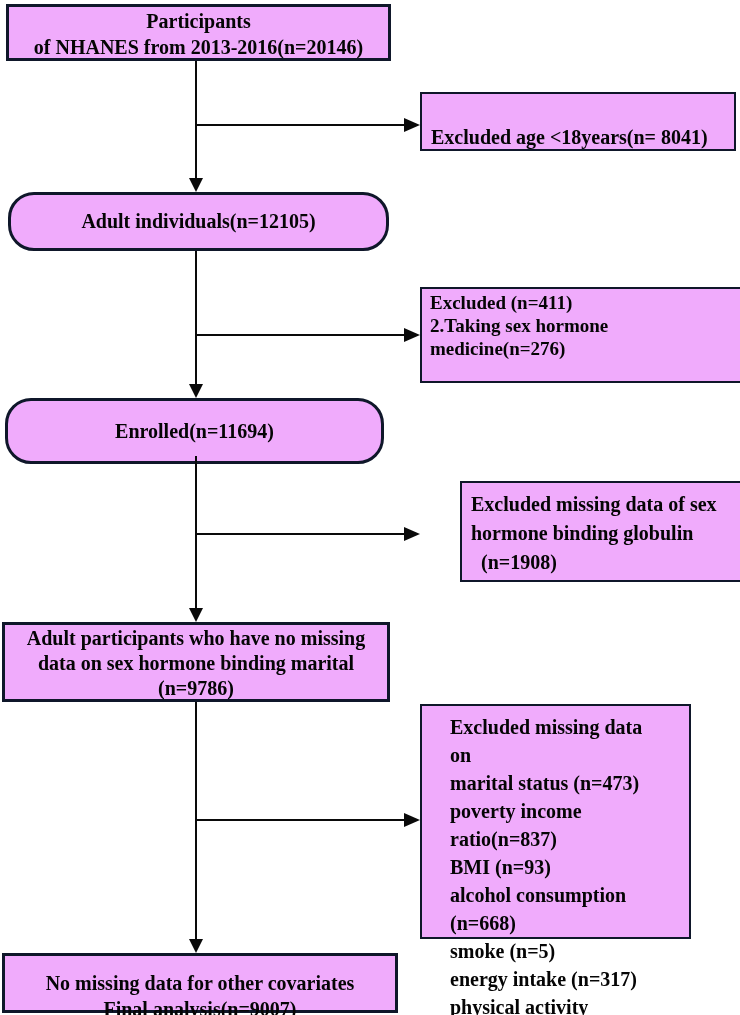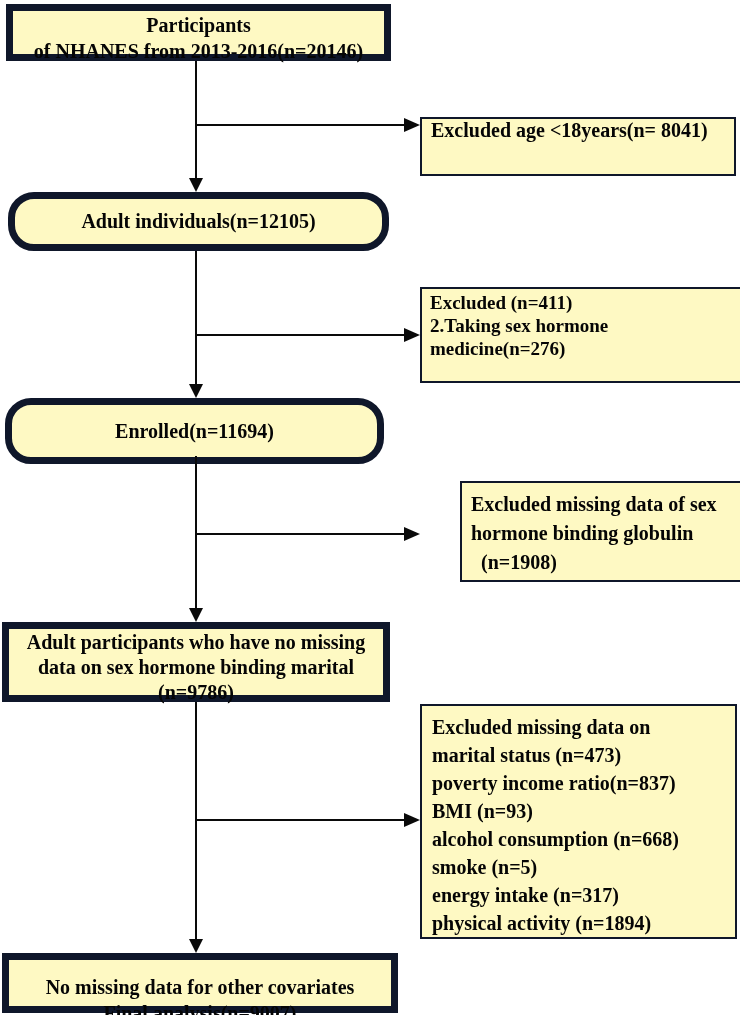--- a/index.html
+++ b/index.html
@@ -13,56 +13,55 @@
     height: 1015px;
     background: #ffffff;
     font-family: "Liberation Serif", "DejaVu Serif", serif;
     font-weight: bold;
     color: #050505;
     overflow: hidden;
   }
   .box {
     position: absolute;
     box-sizing: border-box;
-    background: #fef9c3;
-    border: 7px solid #0f172a;
+    background: #f0abfc;
+    border: 3px solid #0f172a;
   }
   .main-box {
     text-align: center;
   }
   .excl-box {
     border-width: 2px;
     text-align: left;
   }
   .flex-center {
     display: flex;
     align-items: center;
     justify-content: center;
     border-radius: 26px;
   }
   .flex-left {
     display: flex;
-    align-items: flex-start;
+    align-items: flex-end;
     justify-content: flex-start;
-    margin-top: 25px;
   }
   .line { white-space: pre-wrap; }
 
   
   #box-participants { left: 6px;  top: 4px;   width: 385px; height: 57px; font-size: 20px; line-height: 26px; padding-top: 1px; }
   #box-adults       { left: 8px;  top: 192px; width: 381px; height: 59px; font-size: 20px; }
   #box-enrolled     { left: 5px;  top: 398px; width: 379px; height: 66px; font-size: 20px; }
   #box-shbg         { left: 2px;  top: 622px; width: 388px; height: 80px; font-size: 20px; line-height: 25px; padding-top: 1px; }
   #box-final        { left: 2px;  top: 953px; width: 396px; height: 60px; font-size: 20px; line-height: 26px; padding-top: 14px; }
 
   
   #box-excl-age        { left: 420px; top: 92px;  width: 316px; height: 59px;  font-size: 20px; padding-left: 9px; }
   #box-excl-preg       { left: 420px; top: 287px; width: 356px; height: 96px;  font-size: 19px; line-height: 23px; padding: 2px 8px; }
   #box-excl-shbg       { left: 420px; top: 481px; width: 316px; height: 101px; font-size: 20px; line-height: 29px; padding: 7px 9px; margin-left: 40px; }
-  #box-excl-covariates { left: 420px; top: 704px; width: 317px; height: 235px; font-size: 20px; line-height: 28px; padding: 7px 10px; }
+  #box-excl-covariates { left: 420px; top: 704px; width: 271px; height: 235px; font-size: 20px; line-height: 28px; padding: 7px 28px; }
 
   
   .vline {
     position: absolute;
     left: 195px;
     width: 2px;
     background: #0a0a0a;
   }
   .hline {
     position: absolute;

